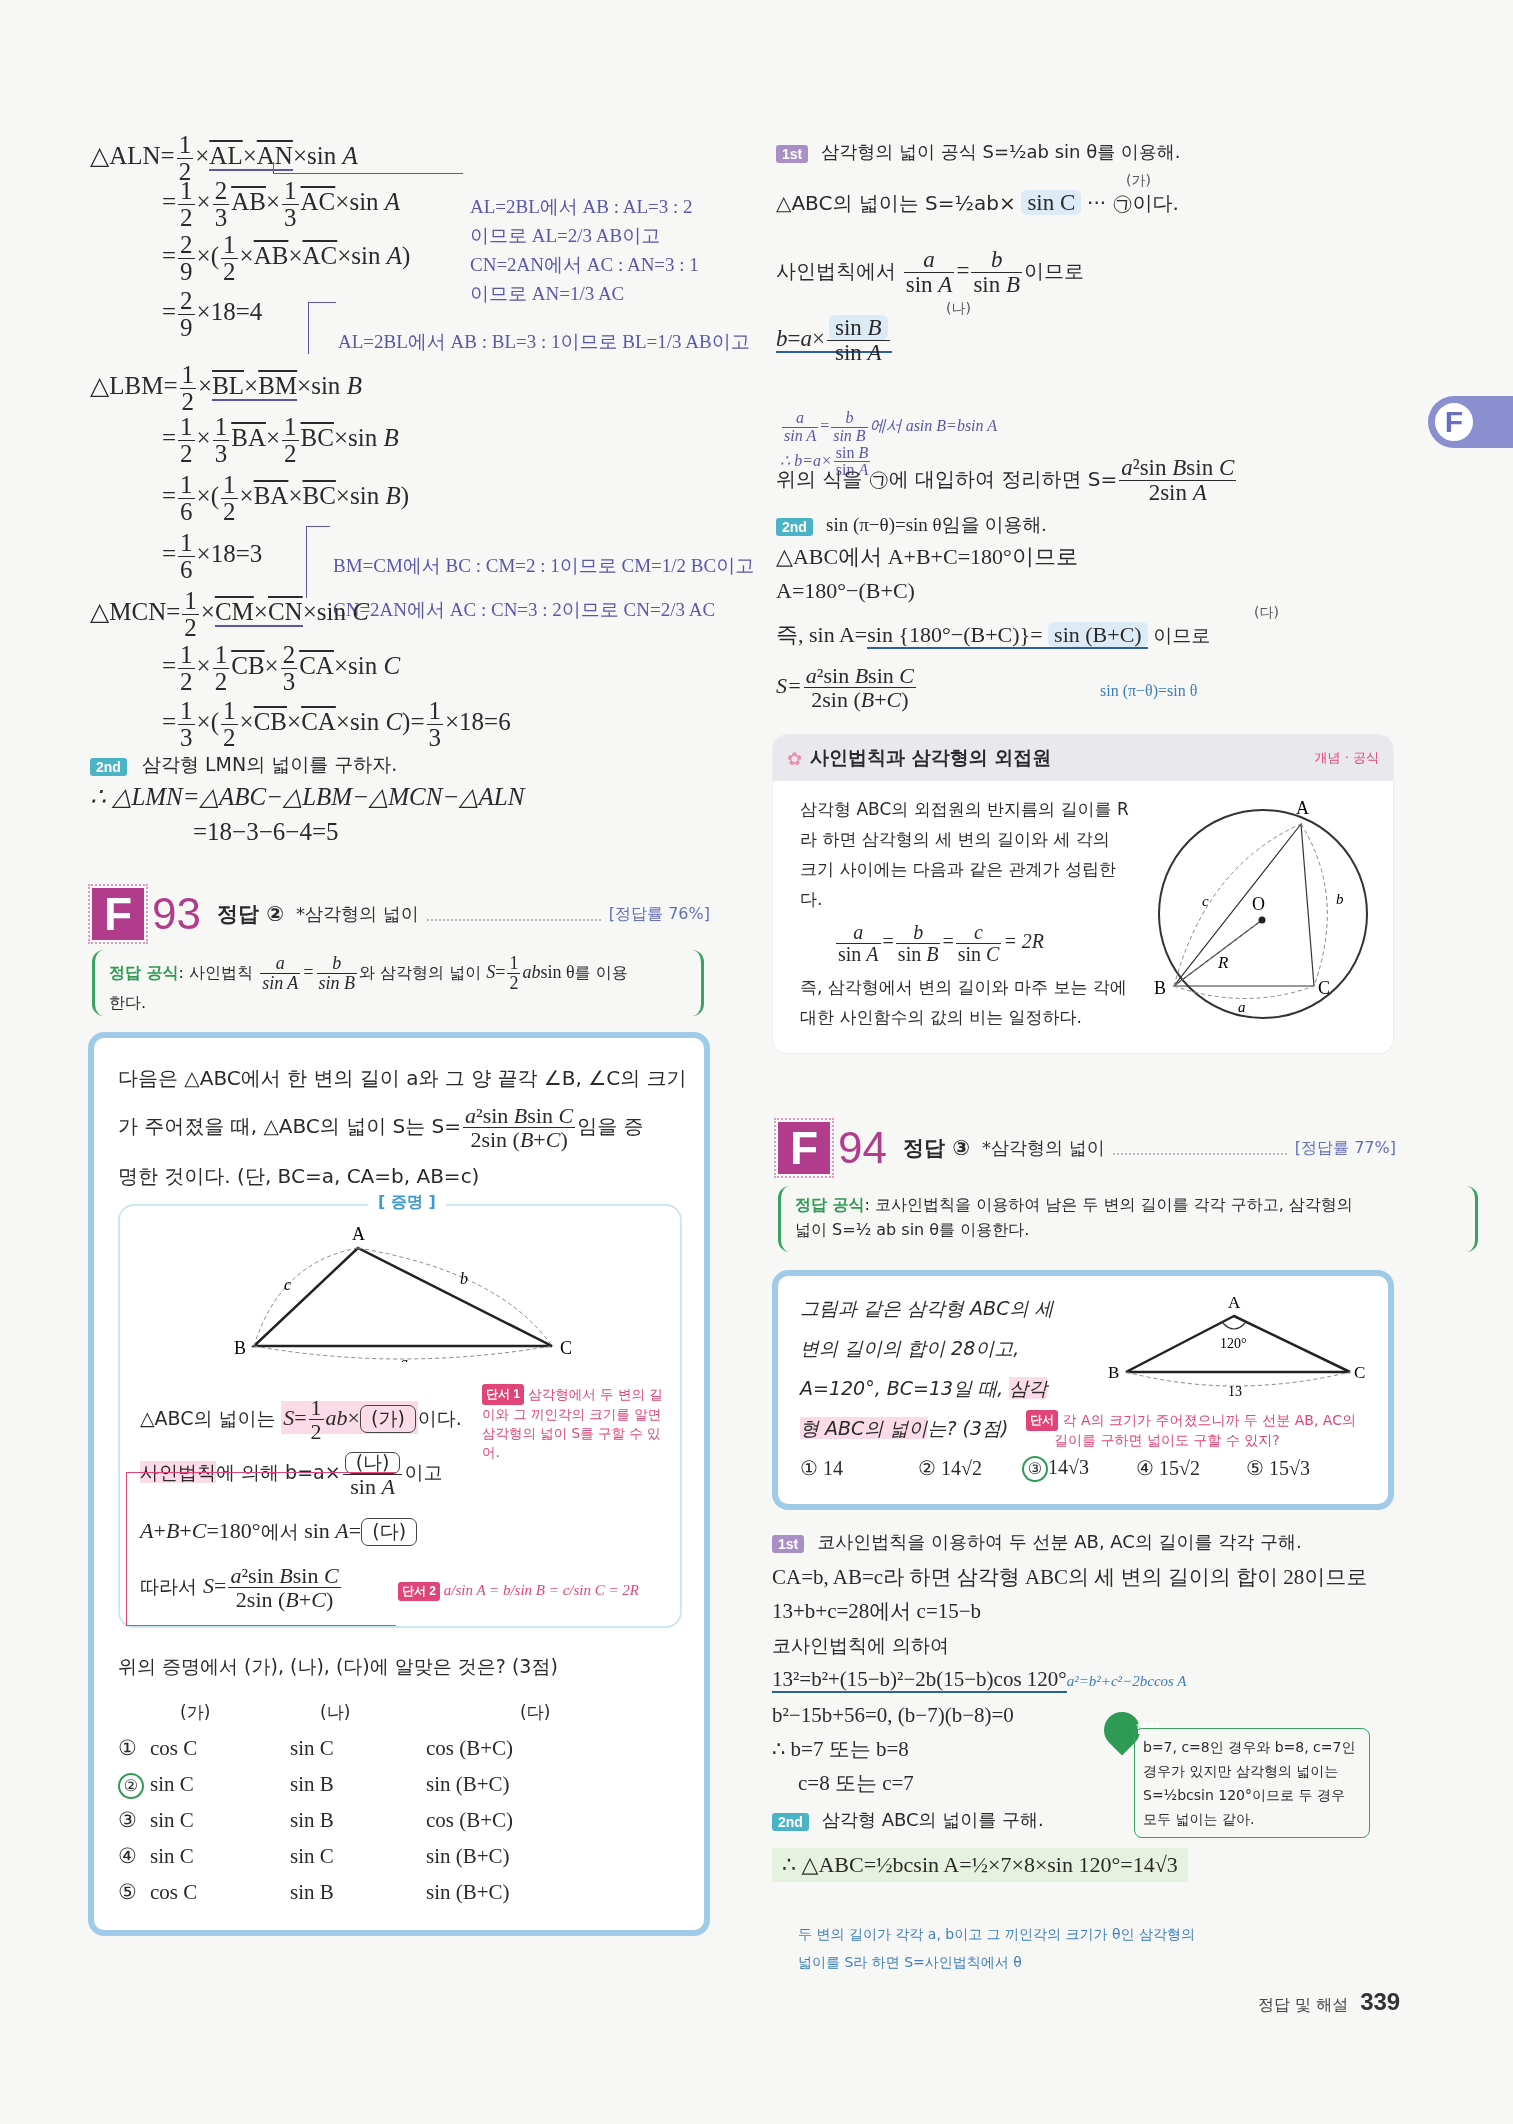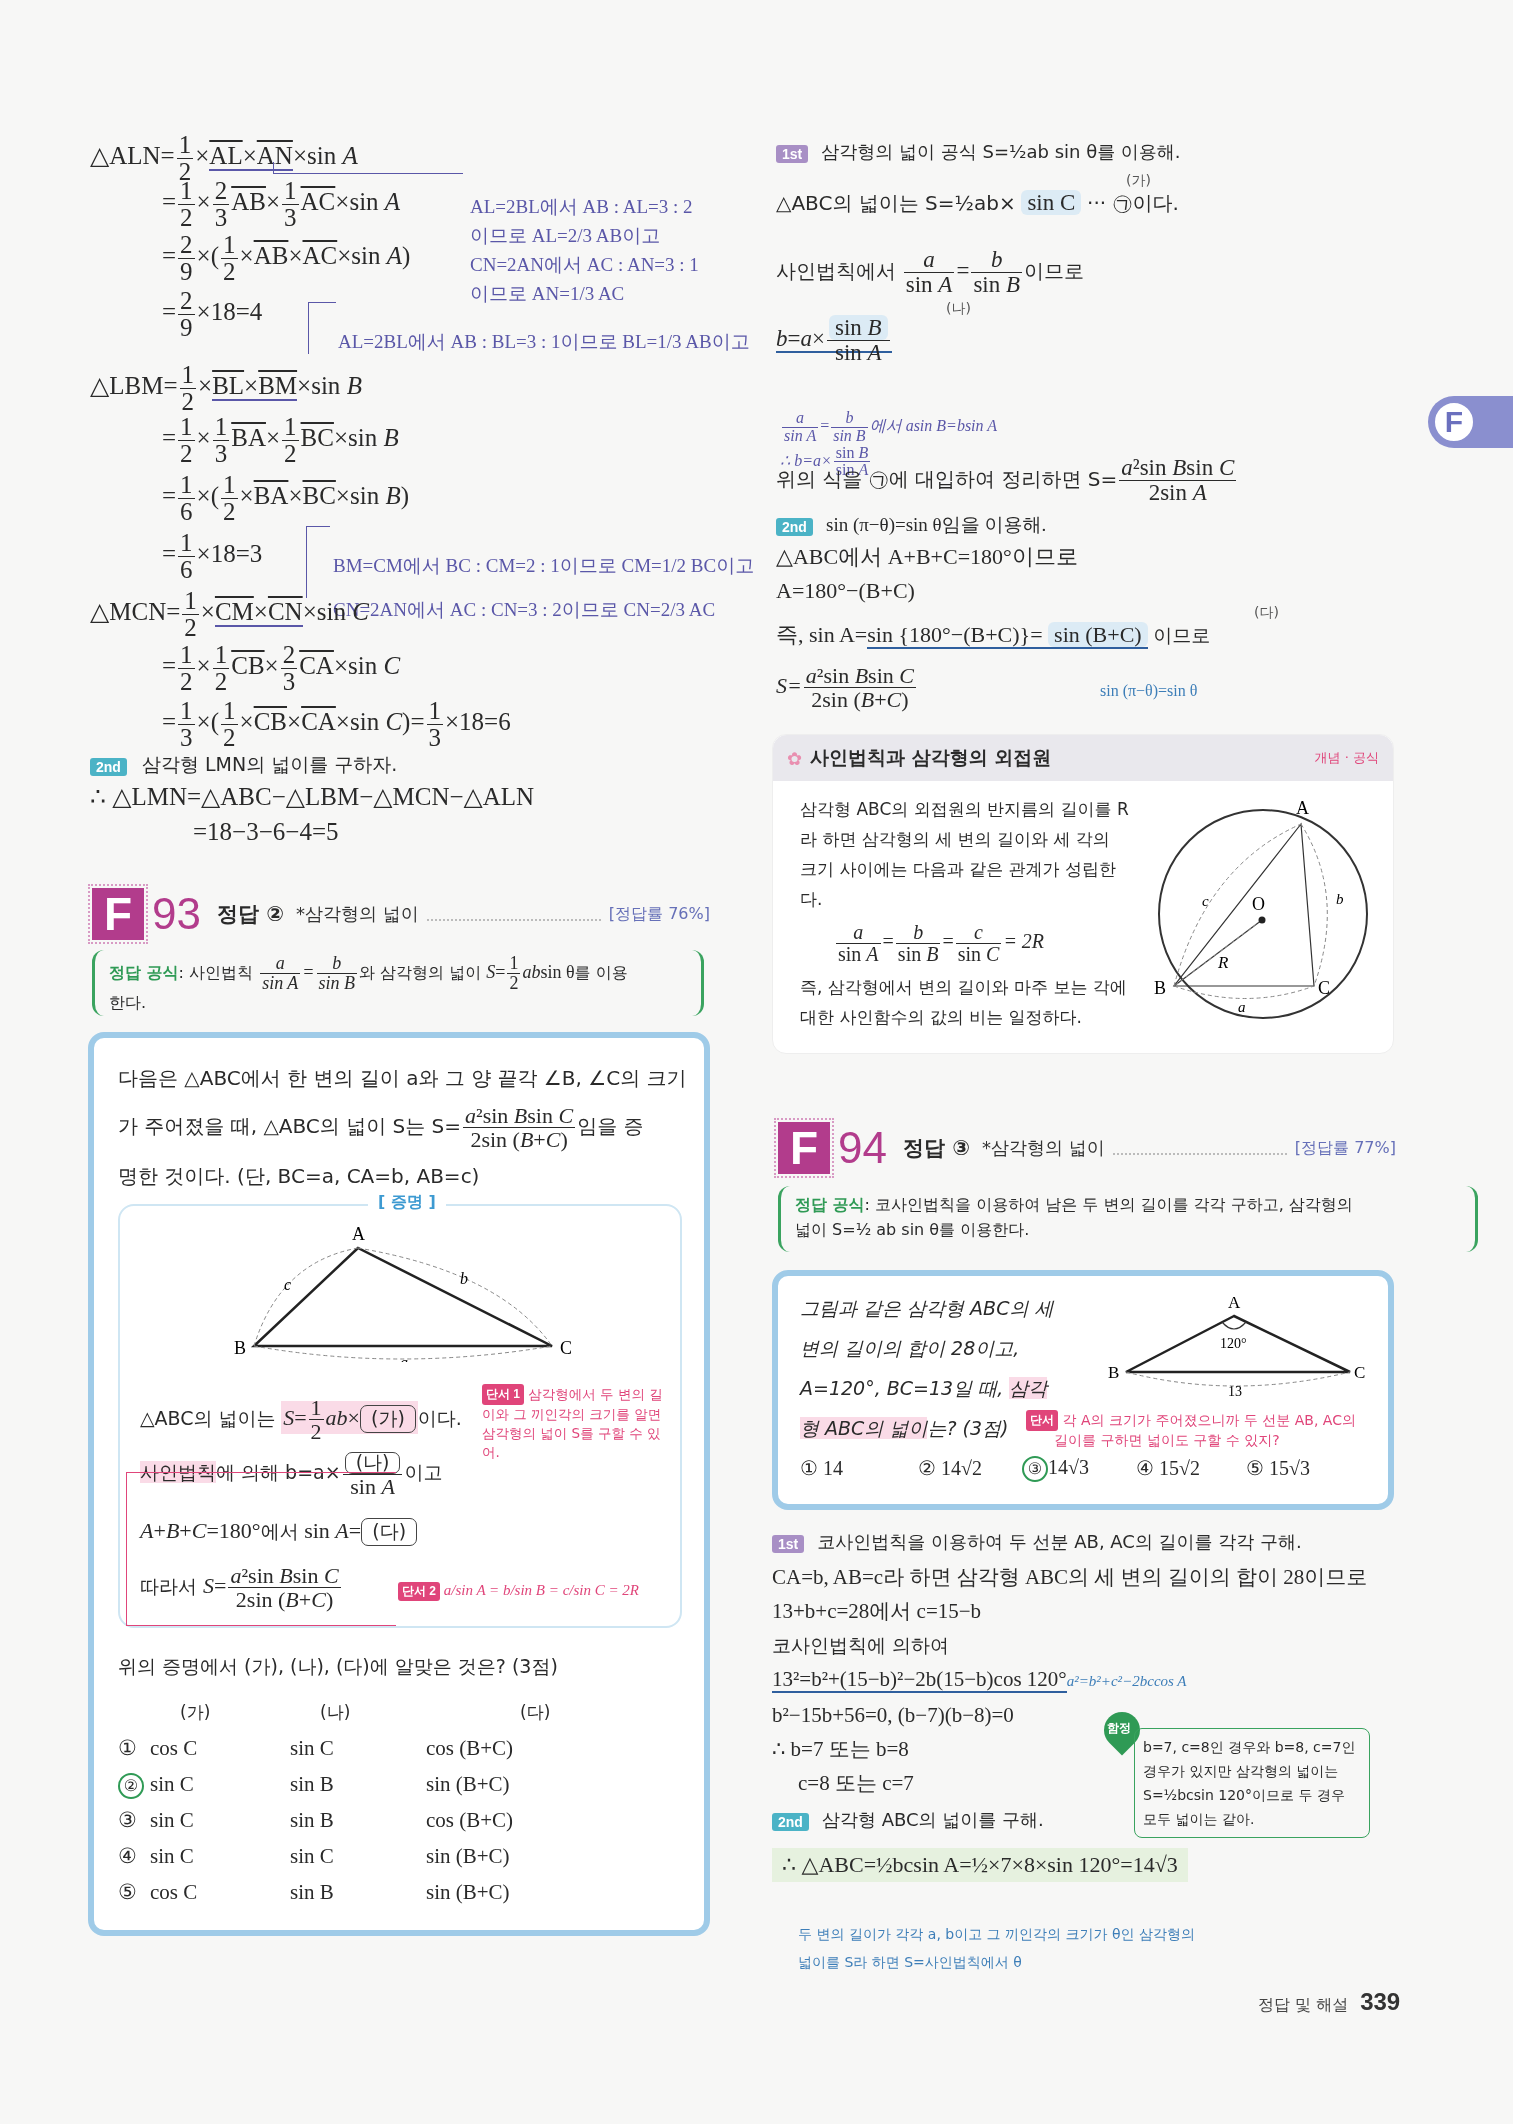--- a/index.html
+++ b/index.html
@@ -143,21 +143,21 @@
       </span>×<span class="ov">CB</span>×<span class="ov">CA</span>×sin <span class="i">C</span>)=<span class="frac">
         <span class="n">1</span>
         <span class="d">3</span>
       </span>×18=6</div>
 </div>
 
 <div class="abs" style="left:90px; top:752px;">
   <span class="tag t2">2nd</span>
   <span class="body-ko" style="margin-left:10px;">삼각형 LMN의 넓이를 구하자.</span>
 </div>
-<div class="abs math" style="left:90px; top:782px;">∴ △LMN=△ABC−△LBM−△MCN−△ALN</div>
+<div class="abs math" style="left:90px; top:782px;font-style:italic;">∴ △LMN=△ABC−△LBM−△MCN−△ALN</div>
 <div class="abs math" style="left:193px; top:818px;">=18−3−6−4=5</div>
 
 <div class="abs" style="left:92px; top:888px; width:618px; display:flex; align-items:center;">
   <span class="header-F">F</span>
   <span class="qnum" style="margin-left:8px;">93</span>
   <span class="ko" style="font-size:21px; font-weight:bold; margin-left:16px;">정답 ②</span>
   <span class="ko" style="font-size:18px; margin-left:12px; color:#333;">*삼각형의 넓이</span>
   <span class="dots"></span>
   <span class="rate">[정답률 76%]</span>
 </div>
@@ -440,21 +440,21 @@
   <div>CA=b, AB=c라 하면 삼각형 ABC의 세 변의 길이의 합이 28이므로</div>
   <div>13+b+c=28에서 c=15−b</div>
   <div class="ko" style="font-size:19px;">코사인법칙에 의하여</div>
   <div><span class="ubar">13²=b²+(15−b)²−2b(15−b)cos 120°</span><span class="note i" style="font-size:15px; color:#3d7eb8;">a²=b²+c²−2bccos A</span></div>
   <div>b²−15b+56=0, (b−7)(b−8)=0</div>
   <div>∴ b=7 또는 b=8</div>
   <div style="padding-left:26px;">c=8 또는 c=7</div>
 </div>
 
 <div class="abs" style="left:1104px; top:1712px; width:36px; height:36px; background:#2f9a55; border-radius:50% 50% 50% 0; transform:rotate(-45deg);"></div>
-<div class="abs ko" style="left:1107px; top:1720px; color:#fff; font-size:12px; font-weight:bold;">함정</div>
+<div class="abs ko" style="left:1136px; top:1720px; color:#fff; font-size:12px; font-weight:bold;">함정</div>
 <div class="abs" style="left:1134px; top:1728px; width:236px; height:110px; border:1.5px solid #3aa35f; border-radius:8px; padding:6px 8px; font-family:'DejaVu Sans',sans-serif; font-size:14px; line-height:24px;">
   <span>b=7, c=8인 경우와 b=8, c=7인 경우가 있지만 삼각형의 넓이는 S=½bcsin 120°이므로 두 경우 모두 넓이는 같아.</span>
 </div>
 
 <div class="abs" style="left:772px; top:1808px;">
   <span class="tag t2">2nd</span>
   <span class="body-ko" style="margin-left:8px; font-size:18px;">삼각형 ABC의 넓이를 구해.</span>
 </div>
 <div class="abs math hl-green" style="left:772px; top:1848px; font-size:22px; padding:4px 10px;">∴ △ABC=½bcsin A=½×7×8×sin 120°=14√3</div>
 <div class="abs note" style="left:798px; top:1892px; font-size:15px; color:#3d7eb8; line-height:28px;">

